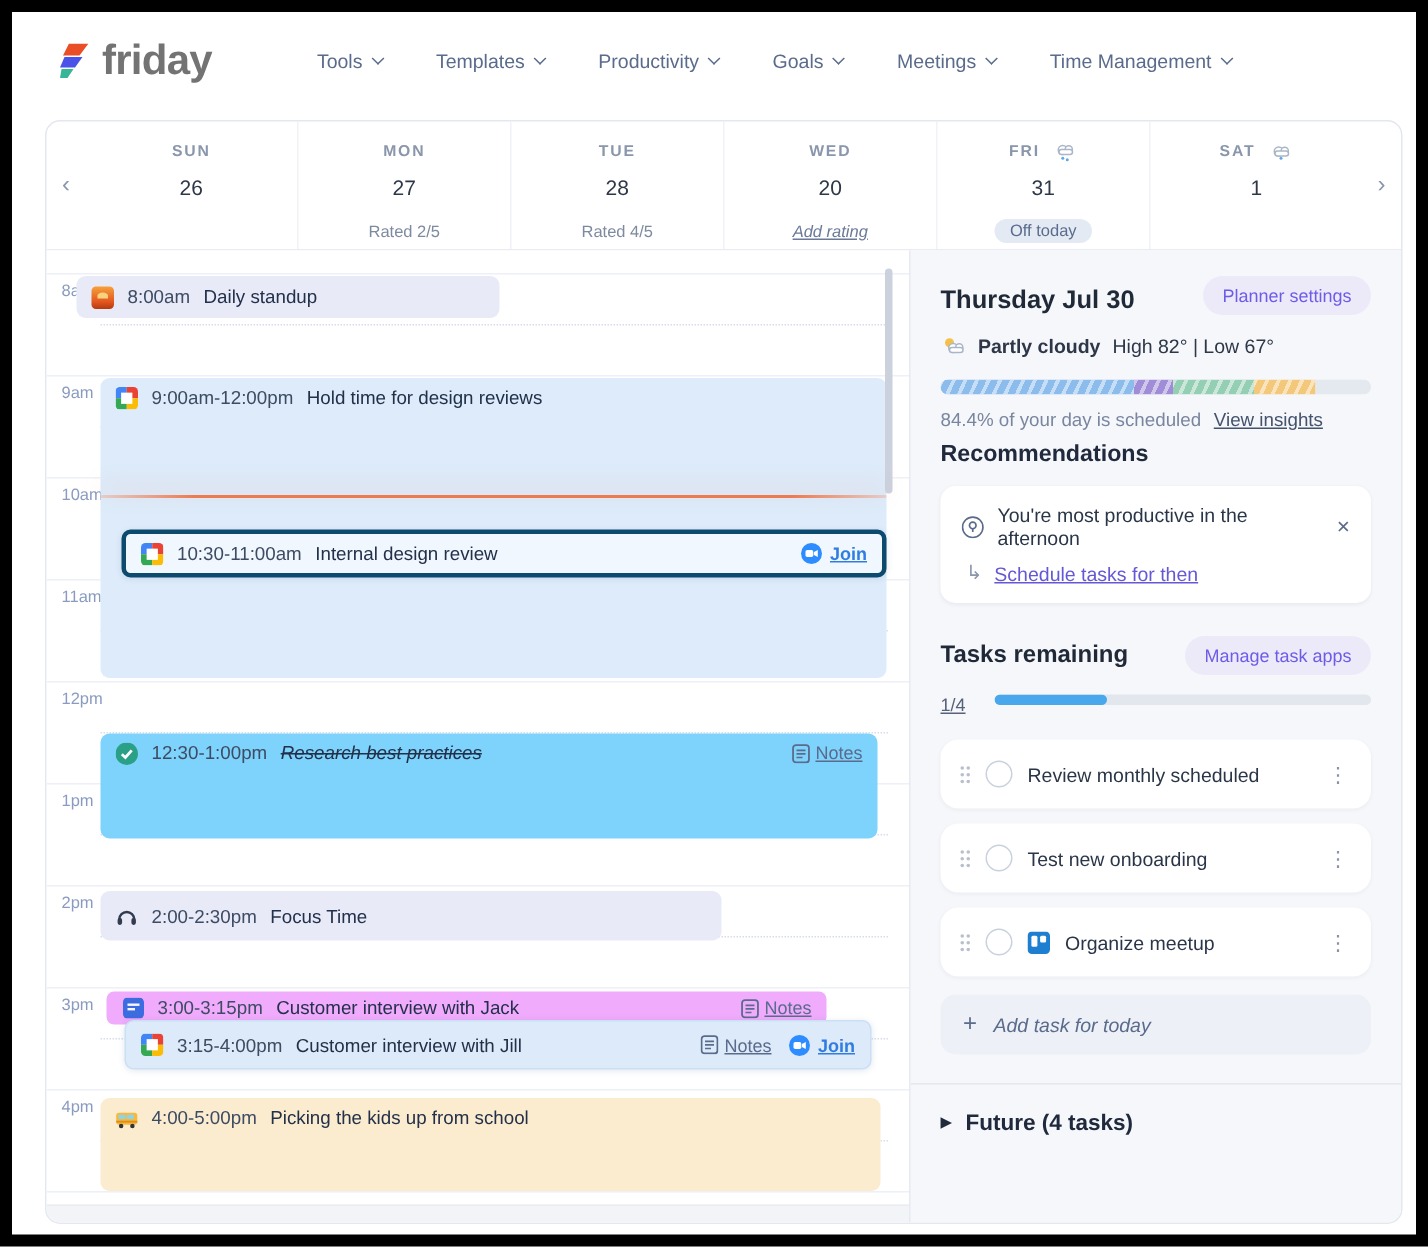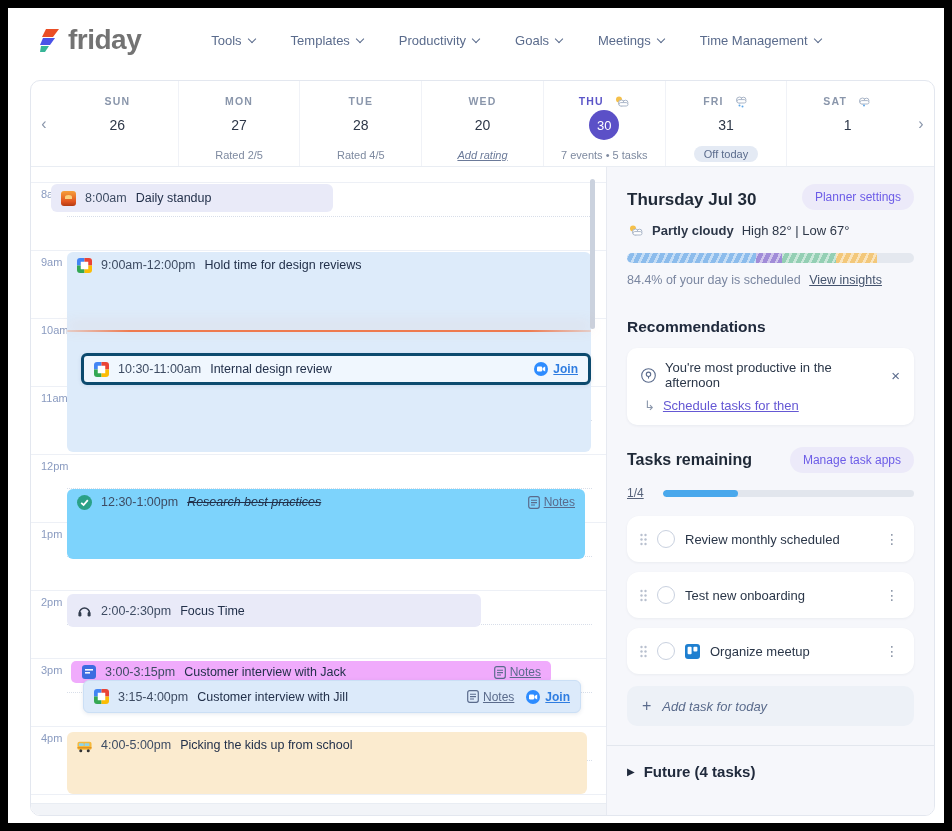--- a/index.html
+++ b/index.html
@@ -69,31 +69,31 @@
   .p-head{display:flex;justify-content:space-between;align-items:flex-end}
   .p-title{font-size:17px;font-weight:bold;color:#1F2937}
   .pill{background:#ECEAF9;color:#6C5CE7;font-size:12px;padding:6px 13px;border-radius:15px;cursor:pointer;white-space:nowrap}
   .weather-row{display:flex;align-items:center;gap:8px;margin-top:13px;font-size:13px;color:#2D3748}
   .weather-cond{font-weight:bold}
   .sched-bar{margin-top:15px;height:10px;border-radius:5px;overflow:hidden;display:flex}
   .seg{height:100%}
   .striped{background-image:repeating-linear-gradient(115deg,rgba(255,255,255,.5) 0 2.5px,transparent 2.5px 7px)}
   .sched-cap{margin-top:10px;font-size:12.5px;color:#7A86A0}
   .insights{color:#44536D;text-decoration:underline;margin-left:5px;cursor:pointer}
-  .rec-title{margin-top:31px;font-size:15.5px;font-weight:bold;color:#202A3C}
+  .rec-title{margin-top:7px;font-size:15.5px;font-weight:bold;color:#202A3C}
   .rec-card{margin-top:12px;background:#fff;border-radius:10px;padding:12px 14px;box-shadow:0 1px 3px rgba(20,30,60,.06)}
   .rec-row1{display:flex;align-items:center;gap:9px;font-size:13px;color:#2A3648}
   .rec-msg{flex:1}
   .rec-close{color:#5A6B8C;font-size:15px;cursor:pointer;line-height:1}
   .rec-row2{display:flex;align-items:center;gap:8px;margin-top:8px;padding-left:3px}
   .rec-arrow{color:#8A96AB;font-size:13px}
   .rec-action{color:#6558D4;font-size:13px;text-decoration:underline;cursor:pointer}
   .tasks-head{display:flex;justify-content:space-between;align-items:center;margin-top:22px}
   .tasks-title{font-size:16px;font-weight:bold;color:#1F2937}
-  .prog-row{display:flex;align-items:center;gap:19px;margin-top:13px}
+  .prog-row{display:flex;gap:19px;margin-top:13px}
   .prog-label{font-size:12px;color:#56627A;text-decoration:underline;cursor:pointer}
   .prog-track{flex:1;height:7px;background:#E2E6ED;border-radius:4px;overflow:hidden}
   .prog-fill{height:100%;background:#49A8EC;border-radius:4px}
   .task-card{margin-top:10px;background:#fff;border-radius:12px;height:46px;display:flex;align-items:center;padding:0 13px;gap:10px;box-shadow:0 1px 3px rgba(20,30,60,.05);cursor:pointer}
   .task-card.firsttask{margin-top:16px}
   .drag{color:#B8C0CE;flex:none;cursor:grab;display:flex}
   .tcheck{width:18px;height:18px;border:1.5px solid #C9D1DF;border-radius:50%;flex:none;cursor:pointer;background:#fff}
   .task-label{font-size:13px;color:#2A3648}
   .kebab{margin-left:auto;color:#8A94A6;font-size:14px;cursor:pointer;padding:0 2px}
   .add-row{margin-top:12px;background:#EDF1F7;border-radius:10px;height:40px;display:flex;align-items:center;padding:0 15px;gap:11px;cursor:pointer}
@@ -179,35 +179,20 @@
       </div>
 
       <div class="day">
         <div class="dow">
             <span class="dow-txt">WED</span>
           </div>
         <div class="date">20</div>
         <div class="sub link-sub">Add rating</div>
       </div>
 
-      <div class="day selected">
-        <div class="dow">
-          <span class="dow-txt">THU</span>
-          <svg width="17" height="13" viewBox="0 0 17 13">
-            <circle cx="6" cy="4.5" r="3" fill="#F5C04A"></circle>
-            <g fill="#fff" stroke="#AAB6C8" stroke-width="1">
-              <circle cx="8.5" cy="8" r="3"></circle>
-                <circle cx="12.5" cy="7.6" r="2.4"></circle>
-                <rect x="6" y="7.6" width="9" height="3.4" rx="1.7"></rect>
-            </g>
-          </svg>
-        </div>
-        <div class="date">30</div>
-        <div class="sub">7 events • 5 tasks</div>
-      </div>
 
       <div class="day">
         <div class="dow">
           <span class="dow-txt">FRI</span>
           <svg width="16" height="13" viewBox="0 0 16 13">
             <g fill="#fff" stroke="#AAB6C8" stroke-width="1">
               <circle cx="6.5" cy="5" r="3"></circle>
                 <circle cx="10.5" cy="4.6" r="2.4"></circle>
                 <rect x="4" y="4.6" width="9" height="3.4" rx="1.7"></rect>
             </g>

